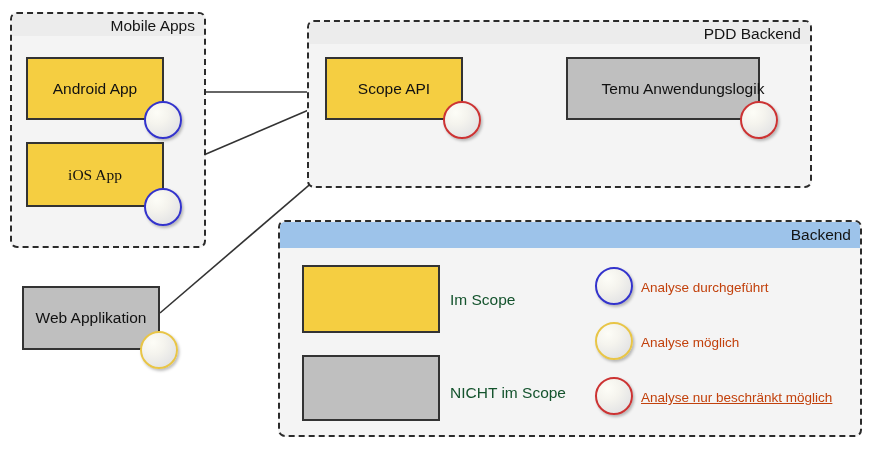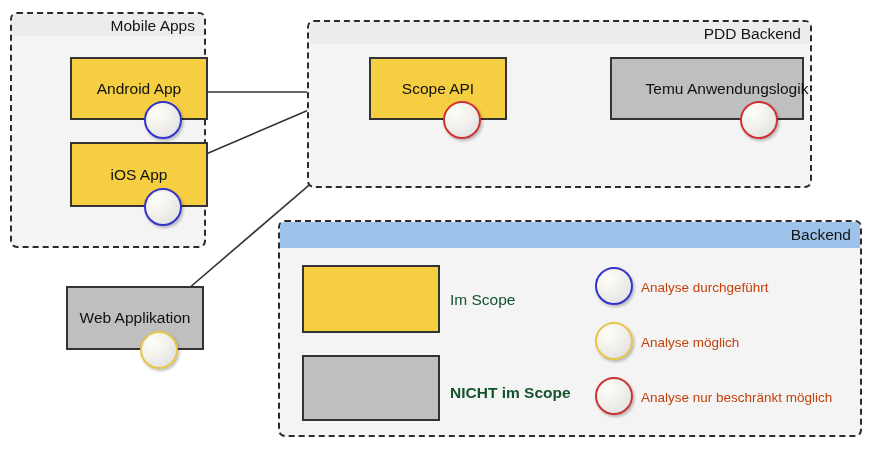--- a/index.html
+++ b/index.html
@@ -70,21 +70,20 @@
     box-sizing: border-box;
     border: 2px solid #333333;
     display: flex;
     align-items: center;
     justify-content: center;
     font-size: 15.5px;
     color: #111111;
     text-align: center;
     line-height: 1.15;
     white-space: nowrap;
-    margin-left: 44px;
   }
   .node.scope   { background: #f5ce41; }
   .node.noscope { background: #bfbfbf; }
 
   
   .badge {
     position: absolute;
     box-sizing: border-box;
     border-radius: 50%;
     border-width: 2px;
@@ -147,21 +146,21 @@
 
   <div class="group" style="left:278px; top:220px; width:584px; height:217px;">
     <div class="group-header blue">Backend</div>
   </div>
 
   <div class="node scope" style="left:26px; top:57px; width:138px; height:63px;">
     <span>Android App</span>
   </div>
   <div class="badge blue" style="left:144px; top:101px; width:38px; height:38px;"></div>
 
-  <div class="node scope" style="left:26px; top:142px; width:138px; height:65px;">
+  <div class="node scope" style="left:26px; top:142px; width:138px; height:65px;font-family:Liberation Serif, serif;">
     <span>iOS App</span>
   </div>
   <div class="badge blue" style="left:144px; top:188px; width:38px; height:38px;"></div>
 
   <div class="node noscope" style="left:22px; top:286px; width:138px; height:64px;">
     <span>Web Applikation</span>
   </div>
   <div class="badge yellow" style="left:140px; top:331px; width:38px; height:38px;"></div>
 
   <div class="node scope" style="left:325px; top:57px; width:138px; height:63px;">
@@ -171,24 +170,24 @@
 
   <div class="node noscope" style="left:566px; top:57px; width:194px; height:63px;padding-left:40px;">
     <span>Temu Anwendungslogik</span>
   </div>
   <div class="badge red" style="left:740px; top:101px; width:38px; height:38px;"></div>
 
   <div class="swatch scope" style="left:302px; top:265px; width:138px; height:68px;"></div>
   <div class="legend-label" style="left:450px; top:292px;">Im Scope</div>
 
   <div class="swatch noscope" style="left:302px; top:355px; width:138px; height:66px;"></div>
-  <div class="legend-label" style="left:450px; top:385px;font-weight:bold;">NICHT im Scope</div>
+  <div class="legend-label" style="left:450px; top:385px;">NICHT im Scope</div>
 
   <div class="badge blue" style="left:595px; top:267px; width:38px; height:38px;"></div>
   <div class="legend-text" style="left:641px; top:281px;">Analyse durchgeführt</div>
 
   <div class="badge yellow" style="left:595px; top:322px; width:38px; height:38px;"></div>
   <div class="legend-text" style="left:641px; top:336px;">Analyse möglich</div>
 
   <div class="badge red" style="left:595px; top:377px; width:38px; height:38px;"></div>
-  <div class="legend-text" style="left:641px; top:391px;">Analyse nur beschränkt möglich</div>
+  <div class="legend-text" style="left:641px; top:391px;text-decoration:underline;">Analyse nur beschränkt möglich</div>
 
 </div>
 
 </body></html>

